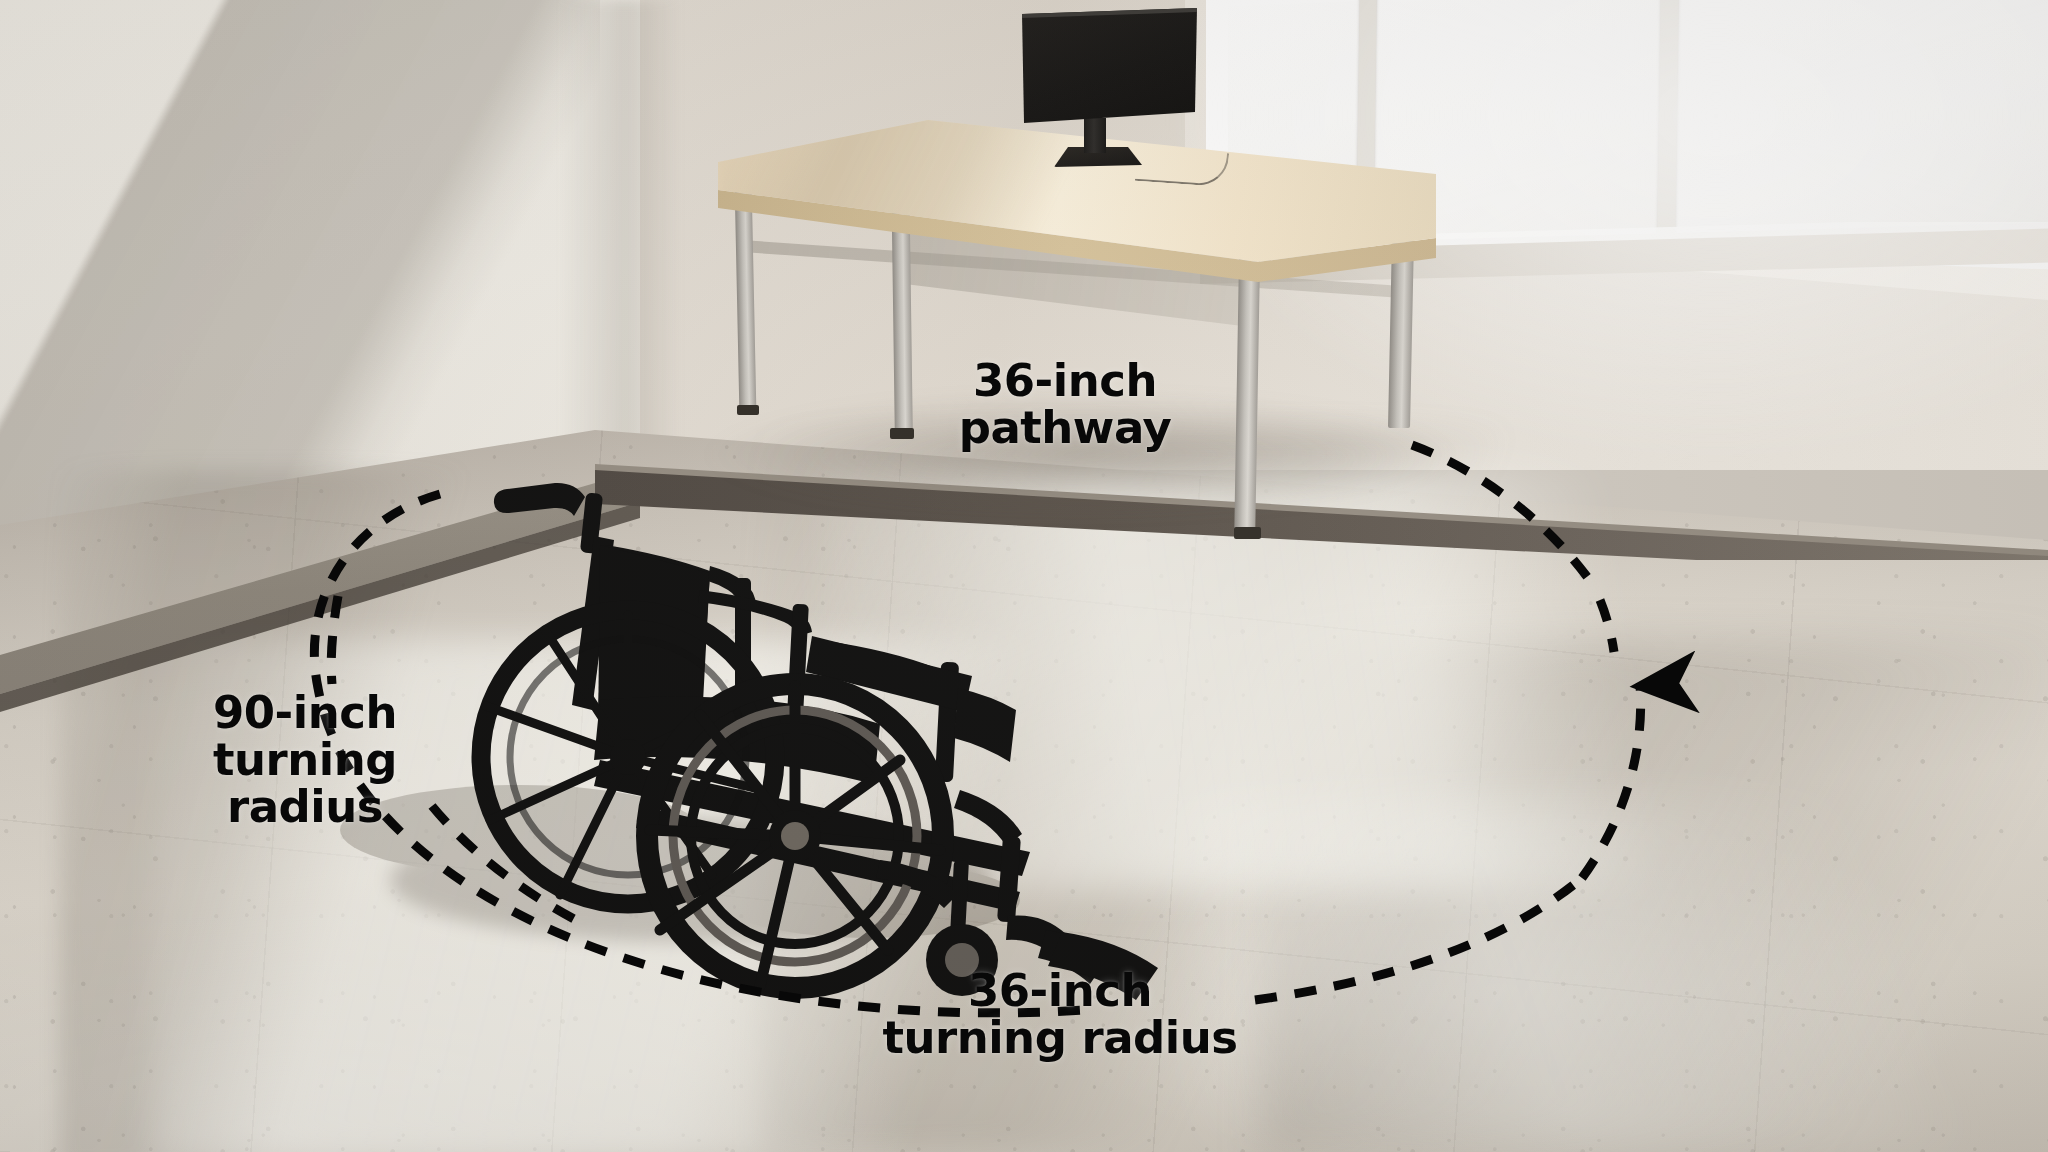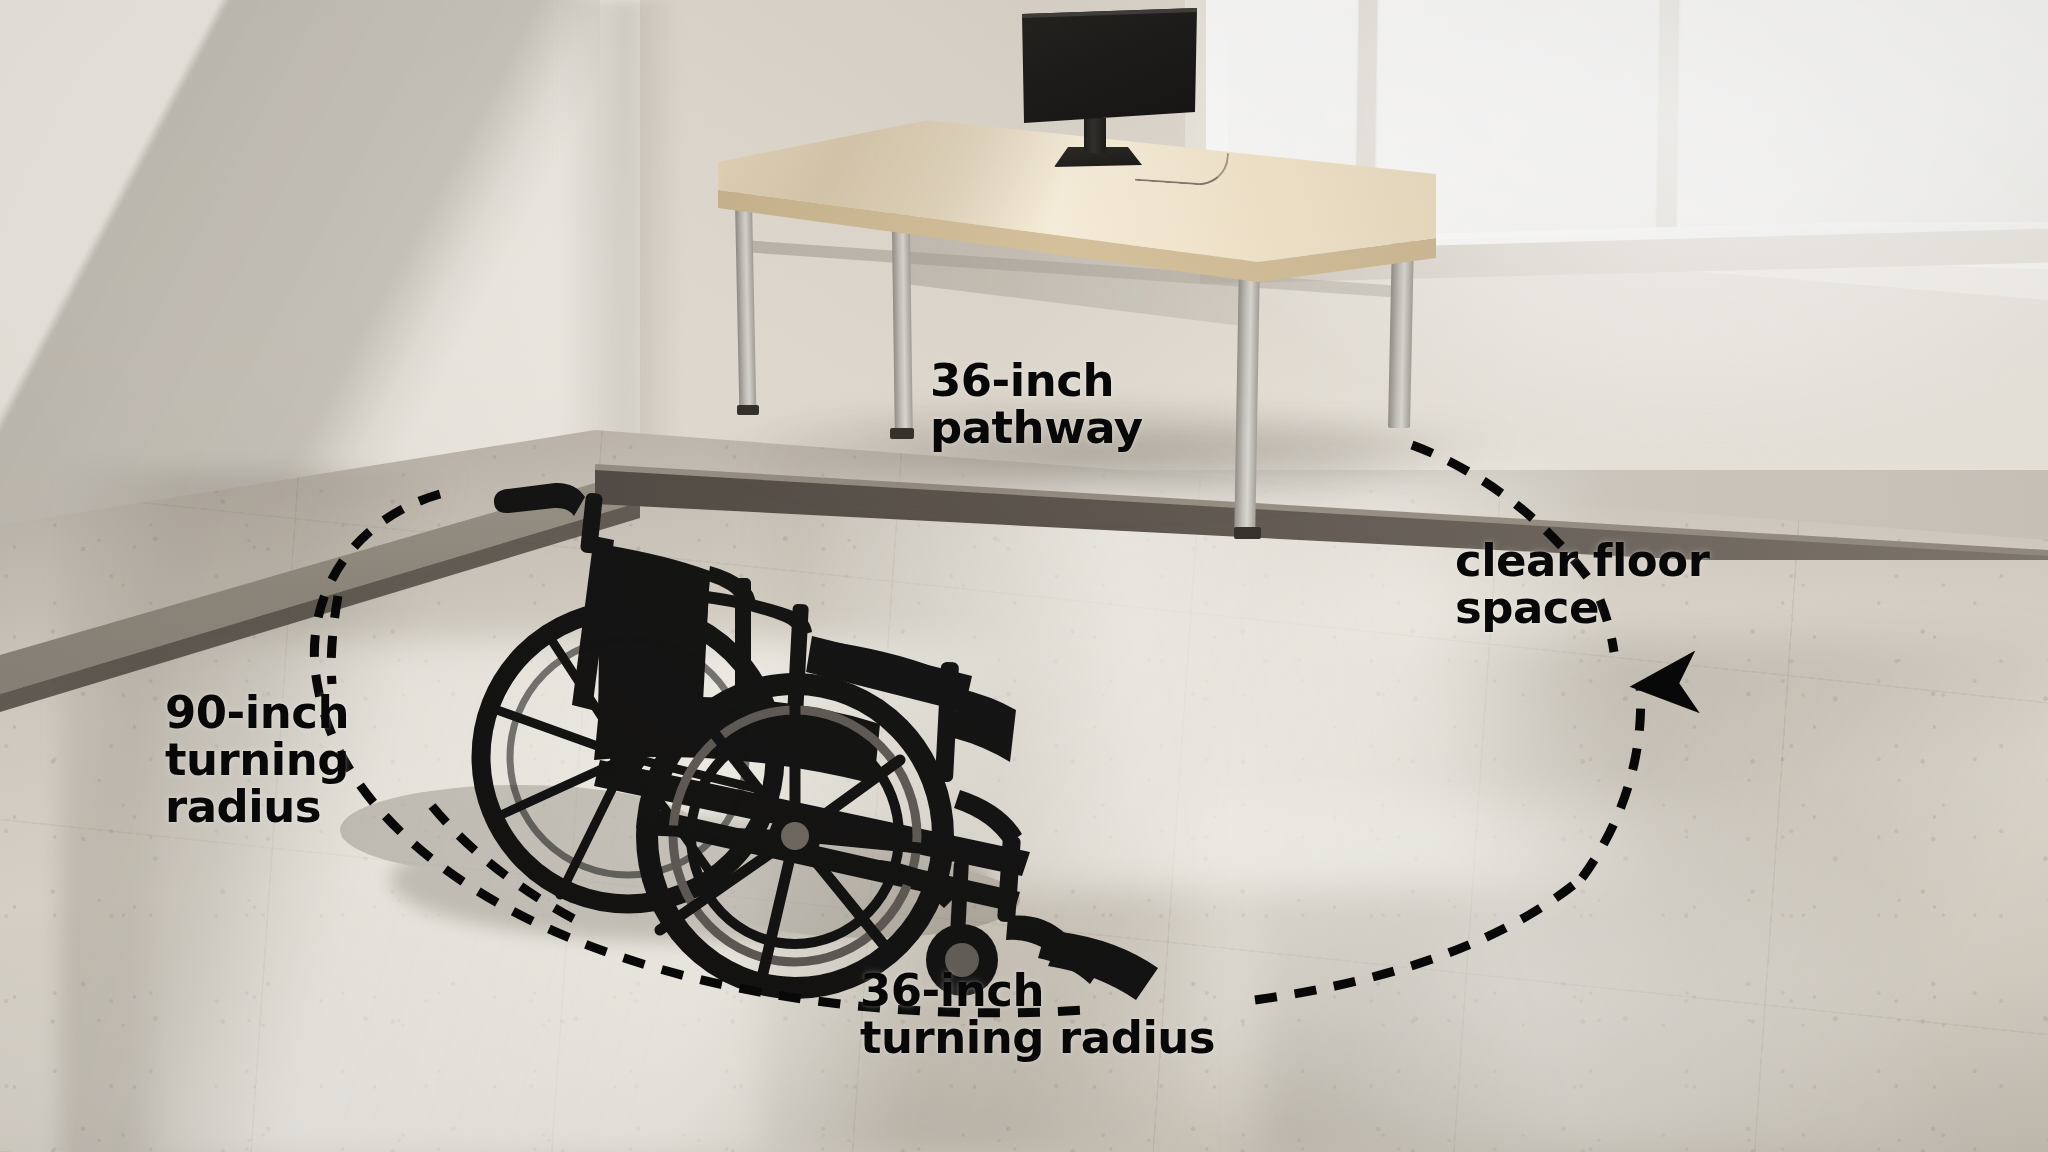--- a/index.html
+++ b/index.html
@@ -237,21 +237,21 @@
     transform:rotate(4deg);
   }
 
   
   #overlay{position:absolute;inset:0;}
   #overlay svg{position:absolute;left:0;top:0;width:2048px;height:1152px;overflow:visible;}
 
   
   .lbl{
     position:absolute;color:#080808;font-weight:700;letter-spacing:-0.5px;
-    line-height:1.04;white-space:pre-line;
+    line-height:1.04;text-align:center;white-space:pre-line;
     font-family:"DejaVu Sans","Liberation Sans",sans-serif;
     text-shadow:0 0 3px rgba(255,255,255,.32), 0 0 9px rgba(255,255,255,.22);
   }
   #lbl-pathway{left:930px;top:358px;width:270px;font-size:45px;}
   #lbl-clear{left:1455px;top:538px;width:300px;font-size:45px;}
   #lbl-60{left:165px;top:690px;width:280px;font-size:45px;}
   #lbl-36{left:860px;top:968px;width:400px;font-size:45px;}
 
   
   .grade{
@@ -430,22 +430,20 @@
 
       <path d="M 338 596 C 332 630, 330 660, 332 684" fill="none" stroke="#080808" stroke-width="9" stroke-linecap="butt" stroke-dasharray="22 18"></path>
 
       <path d="M 432 806 C 470 852, 520 890, 576 920" fill="none" stroke="#080808" stroke-width="9" stroke-linecap="butt" stroke-dasharray="22 18"></path>
     </svg>
   </div>
 
   <div class="lbl" id="lbl-pathway">36-inch
 pathway</div>
 
-  <div class="lbl" id="lbl-clear">clear floor
-space</div>
 
   <div class="lbl" id="lbl-60">90-inch
 turning
 radius</div>
 
   <div class="lbl" id="lbl-36">36-inch
 turning radius</div>
 
 </div>
 

